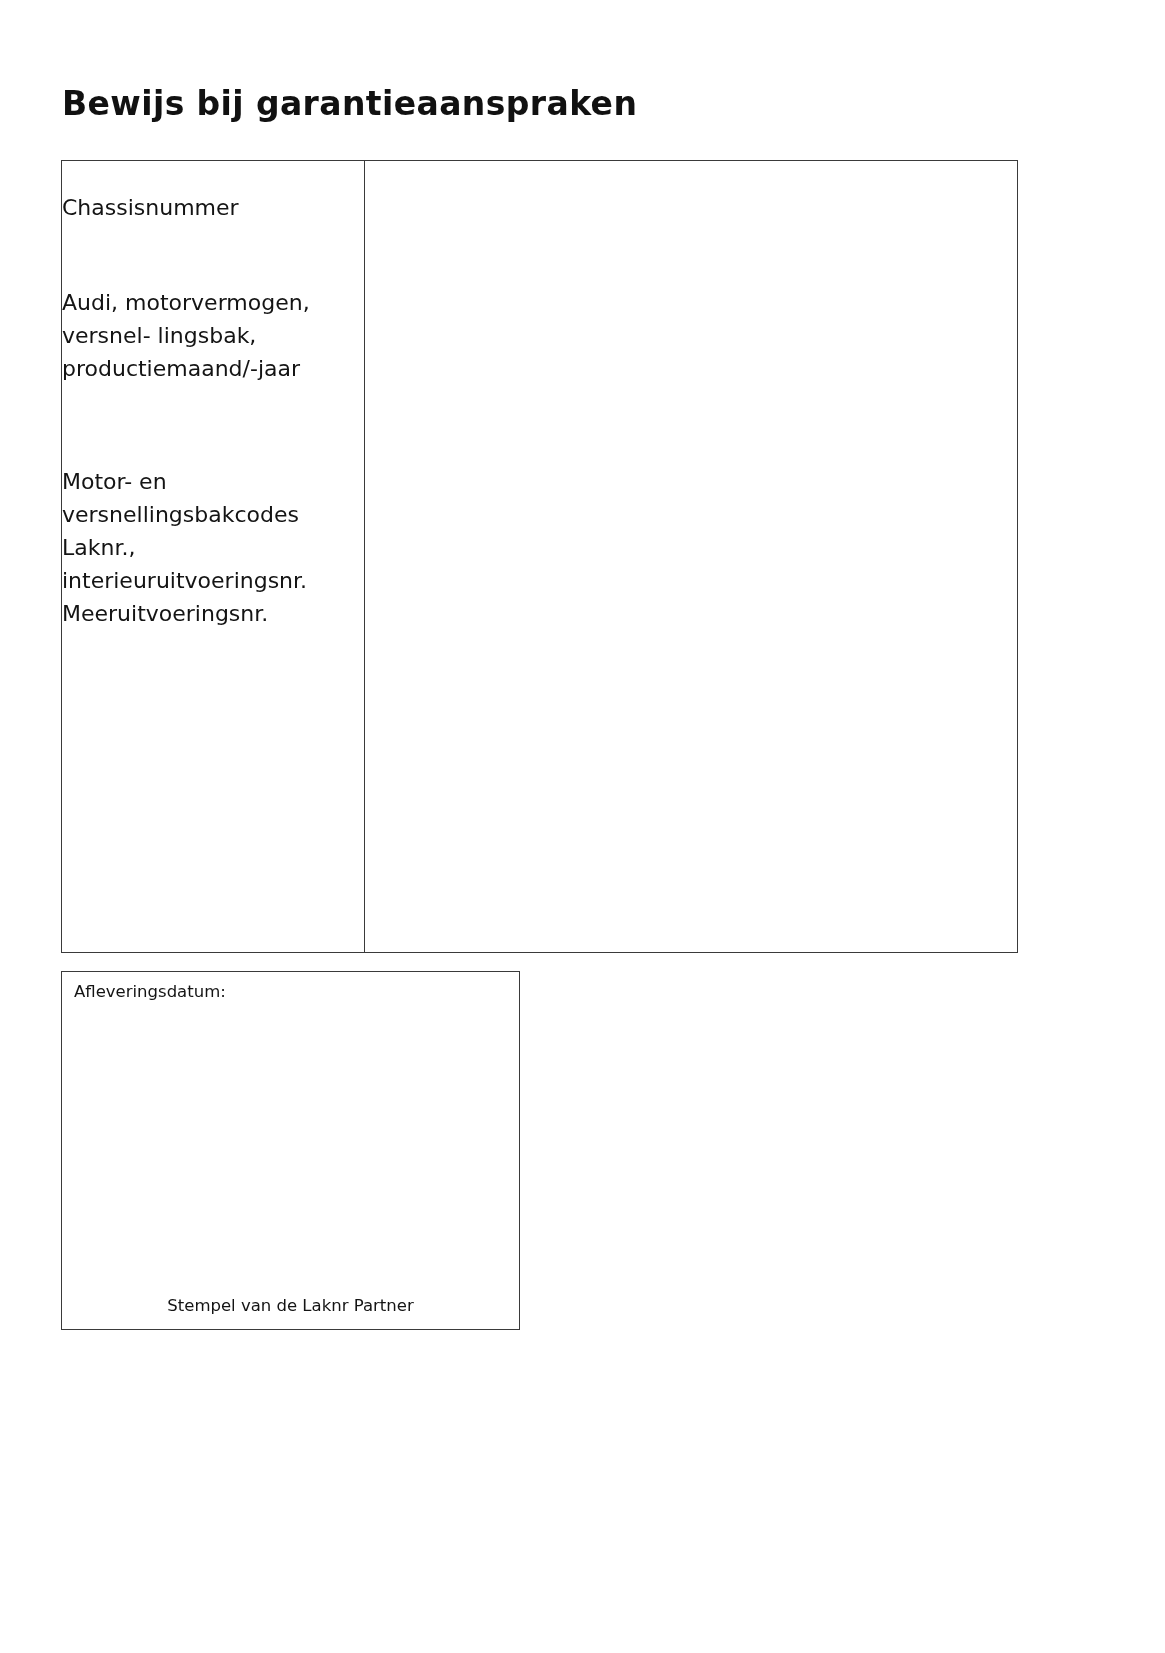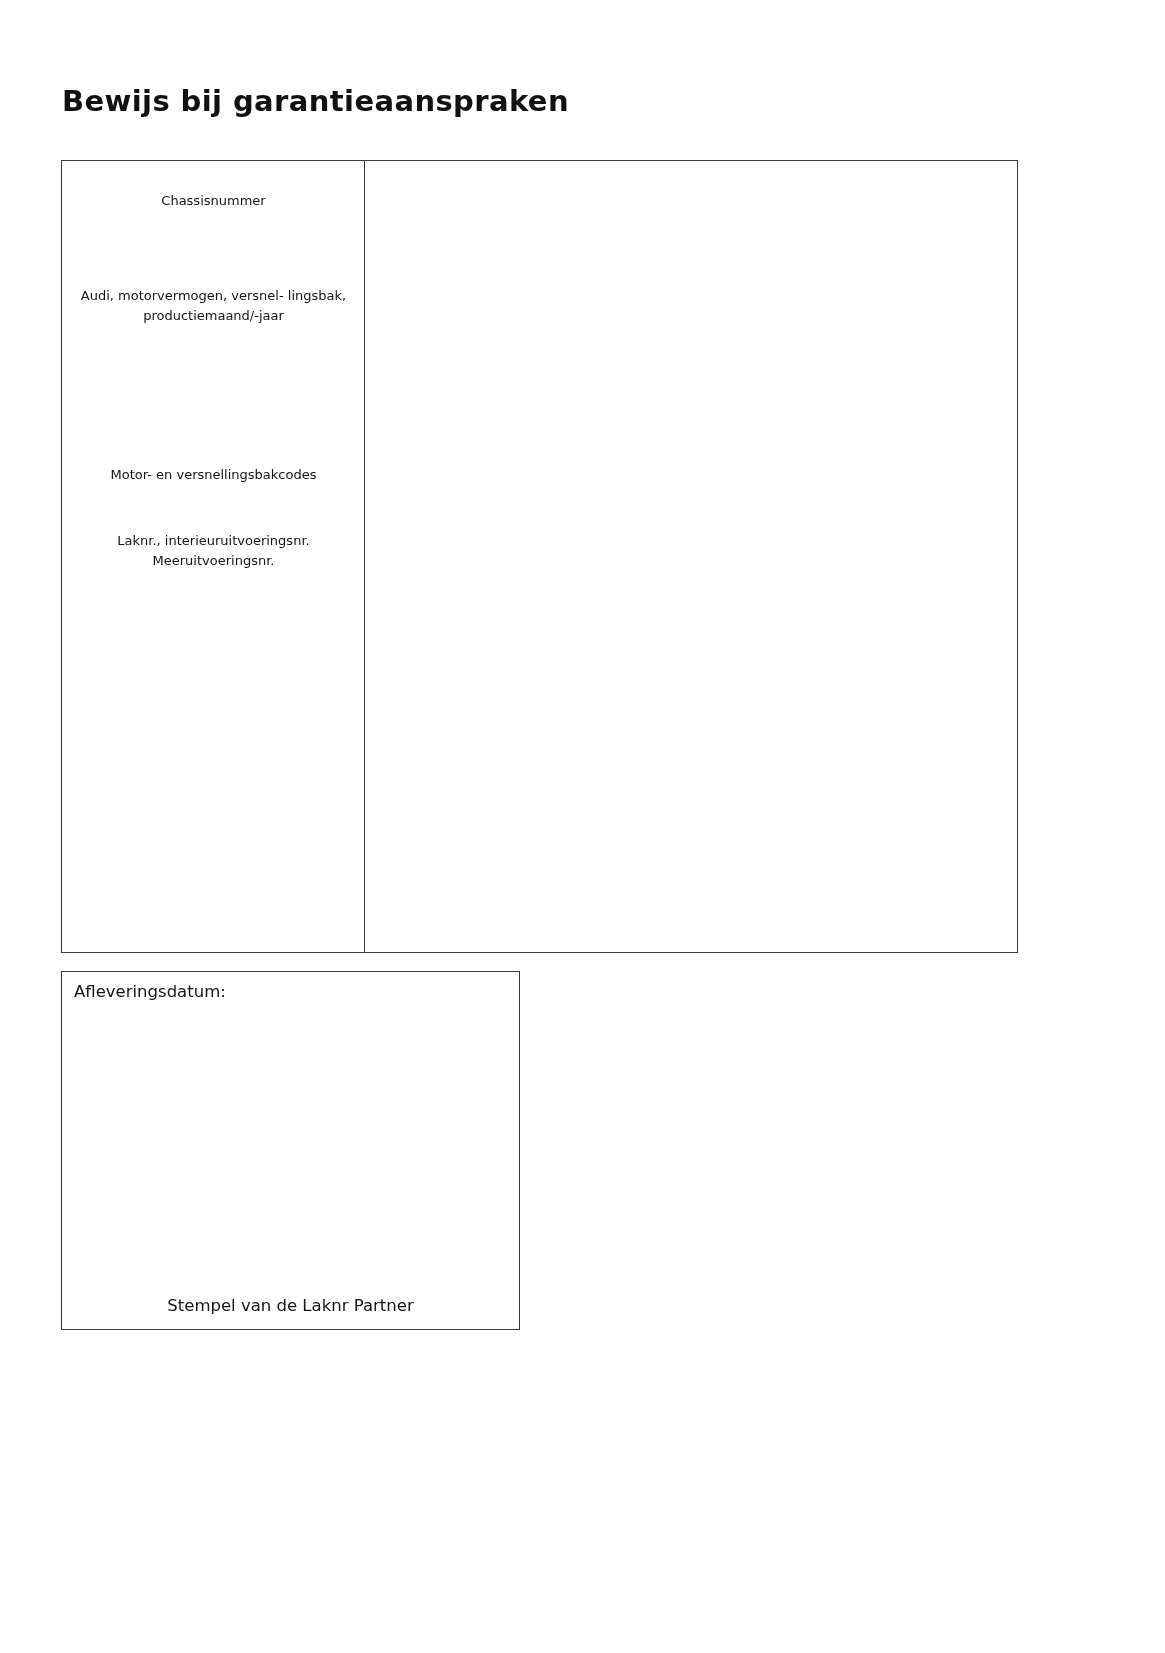--- a/index.html
+++ b/index.html
@@ -22,21 +22,21 @@
     top: 0;
     width: 1165px;
     height: 1653px;
   }
 
   .doc-title {
     position: absolute;
     left: 62px;
     top: 84px;
     font-family: "DejaVu Sans", sans-serif;
-    font-size: 29px;
+    font-size: 33px;
     font-weight: bold;
     letter-spacing: 0.4px;
     color: #111111;
     white-space: nowrap;
   }
 
   
   .vehicle-table {
     position: absolute;
     left: 61px;
@@ -61,22 +61,21 @@
     position: absolute;
     left: 303px;
     top: 0;
     right: 0;
     height: 100%;
   }
 
   .field-label {
     position: absolute;
     width: 303px;
-    text-align: center;
-    font-size: 13px;
+    font-size: 22px;
     line-height: 1.5;
     color: #141414;
   }
 
   .field-label.l-chassis   { top: 30px; }
   .field-label.l-type      { top: 125px; }
   .field-label.l-codes     { top: 304px; }
   .field-label.l-paint     { top: 370px; }
 
   .field-value {

